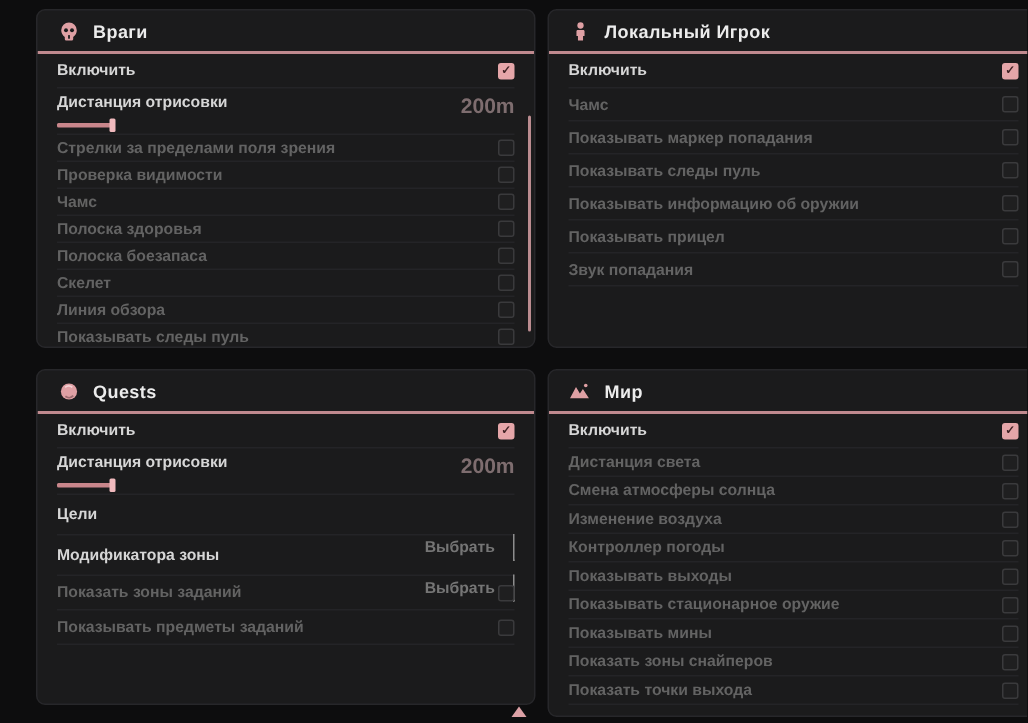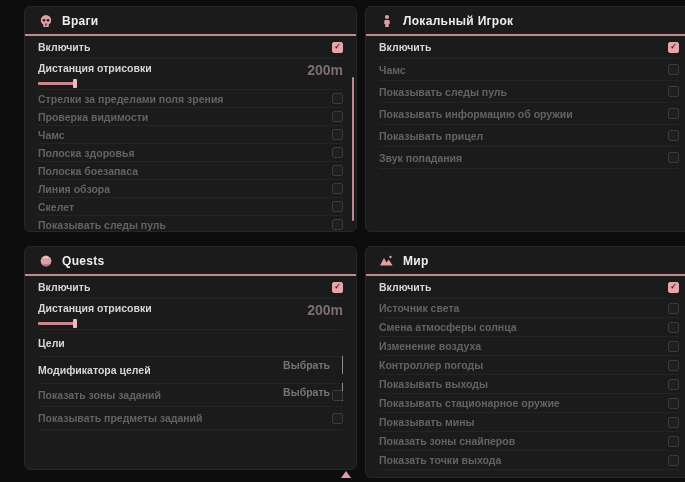--- a/index.html
+++ b/index.html
@@ -94,25 +94,25 @@
           </div>
           <div class="row row-toggle">
             <span class="lbl">Полоска здоровья</span>
             <span class="cb"></span>
           </div>
           <div class="row row-toggle">
             <span class="lbl">Полоска боезапаса</span>
             <span class="cb"></span>
           </div>
           <div class="row row-toggle">
+            <span class="lbl">Скелет</span>
+            <span class="cb"></span>
+          </div>
+          <div class="row row-toggle">
             <span class="lbl">Линия обзора</span>
-            <span class="cb"></span>
-          </div>
-          <div class="row row-toggle">
-            <span class="lbl">Скелет</span>
             <span class="cb"></span>
           </div>
           <div class="row row-toggle">
             <span class="lbl">Показывать следы пуль</span>
             <span class="cb"></span>
           </div>
         </div>
         <div class="scrollbar"></div>
       </section>
       <section class="panel panel-local-player">
@@ -125,20 +125,24 @@
           </span>
           <span class="panel-title">Локальный Игрок</span>
         </div>
         <div class="rows">
           <div class="row row-toggle row-main">
             <span class="lbl lbl-on">Включить</span>
             <span class="cb on"></span>
           </div>
           <div class="row row-toggle">
             <span class="lbl">Чамс</span>
+            <span class="cb"></span>
+          </div>
+          <div class="row row-toggle">
+            <span class="lbl">Показывать маркер попадания</span>
             <span class="cb"></span>
           </div>
           <div class="row row-toggle">
             <span class="lbl">Показывать следы пуль</span>
             <span class="cb"></span>
           </div>
           <div class="row row-toggle">
             <span class="lbl">Показывать информацию об оружии</span>
             <span class="cb"></span>
           </div>
@@ -179,21 +183,21 @@
             </div>
           </div>
           <div class="row row-select">
             <span class="lbl lbl-on">Цели</span>
             <span class="select-right">
               <span class="select-value">Выбрать</span>
               <span><span class="chev"></span></span>
             </span>
           </div>
           <div class="row row-select">
-            <span class="lbl lbl-on">Модификатора целей</span>
+            <span class="lbl lbl-on">Модификатора зоны</span>
             <span class="select-right">
               <span class="select-value">Выбрать</span>
               <span><span class="chev"></span></span>
             </span>
           </div>
           <div class="row row-toggle">
             <span class="lbl">Показать зоны заданий</span>
             <span class="cb"></span>
           </div>
           <div class="row row-toggle">
@@ -211,21 +215,21 @@
             </svg>
           </span>
           <span class="panel-title">Мир</span>
         </div>
         <div class="rows">
           <div class="row row-toggle row-main">
             <span class="lbl lbl-on">Включить</span>
             <span class="cb on"></span>
           </div>
           <div class="row row-toggle">
-            <span class="lbl">Источник света</span>
+            <span class="lbl">Дистанция света</span>
             <span class="cb"></span>
           </div>
           <div class="row row-toggle">
             <span class="lbl">Смена атмосферы солнца</span>
             <span class="cb"></span>
           </div>
           <div class="row row-toggle">
             <span class="lbl">Изменение воздуха</span>
             <span class="cb"></span>
           </div>

